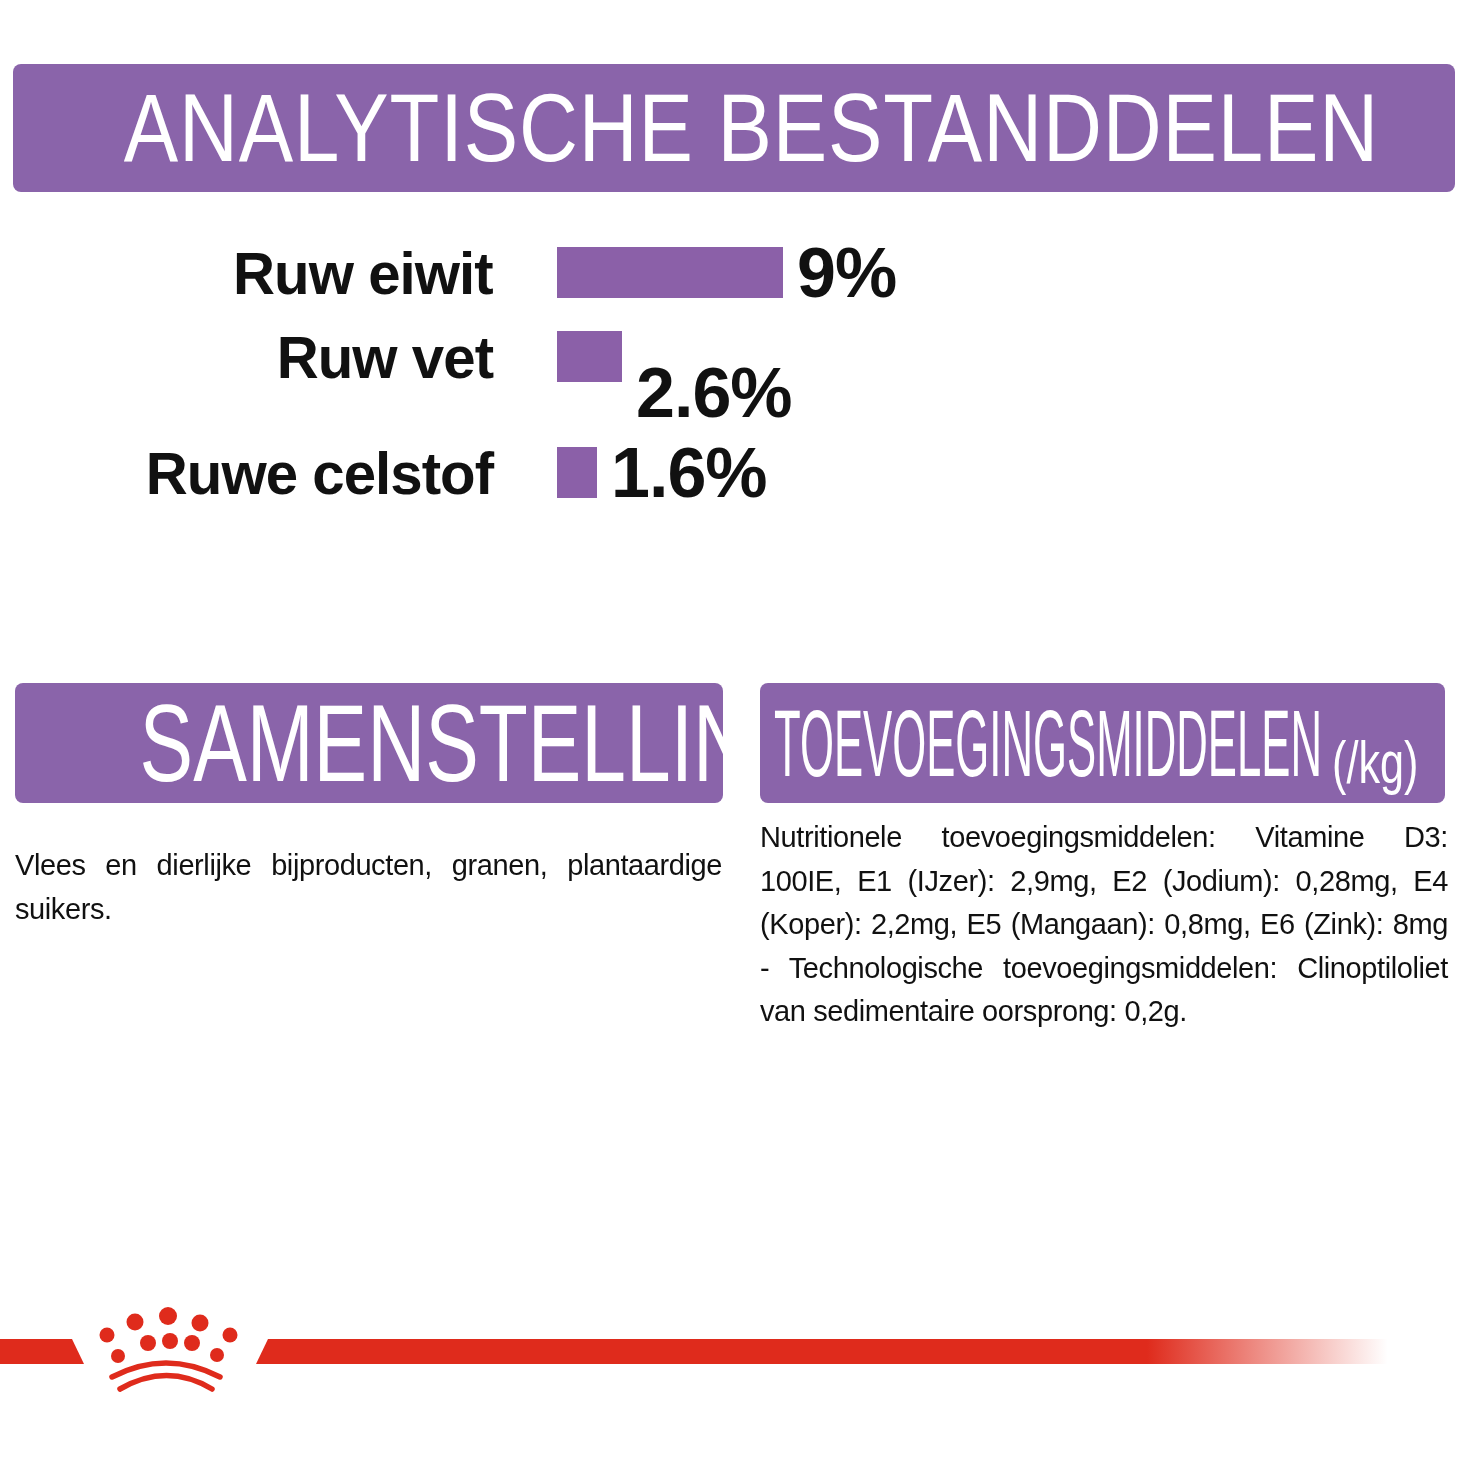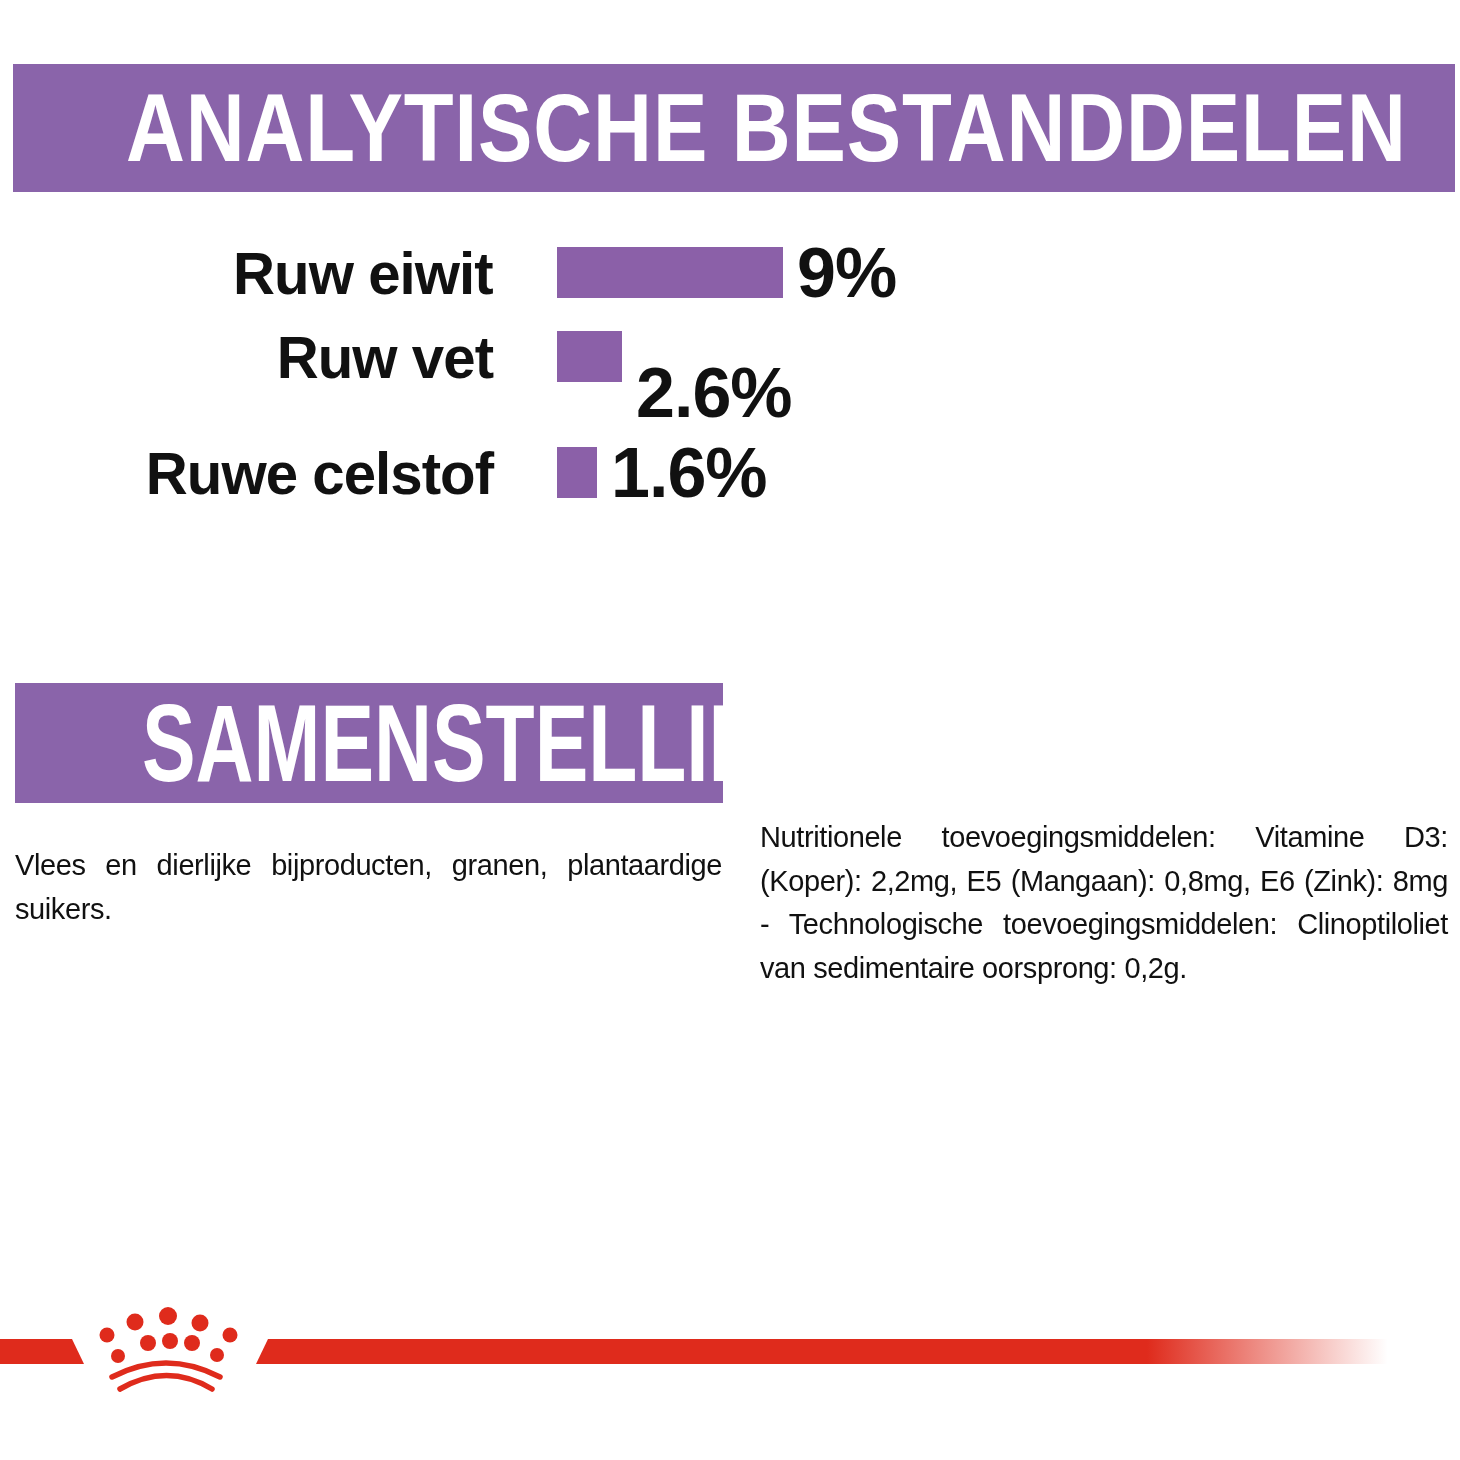--- a/index.html
+++ b/index.html
@@ -2,21 +2,21 @@
 <html><head>
 <meta charset="utf-8">
 <style>
   html,body { margin:0; padding:0; background:#ffffff; }
   .page {
     position:relative; width:1460px; height:1460px; overflow:hidden;
     background:#ffffff; font-family:"Liberation Sans", sans-serif;
   }
 
   
-  .banner { position:absolute; background:#8A64AA; color:#ffffff; font-weight:bold; }
+  .banner { position:absolute; background:#8A64AA; color:#ffffff; font-weight:normal;border-radius:8px; }
   #banner-top  { left:13px;  top:64px;  width:1442px; height:128px; text-align:center; line-height:128px; white-space:nowrap; }
   #banner-top .scale  { display:inline-block; font-size:96px;  transform:scaleX(.85); transform-origin:center; letter-spacing:1px; }
   #banner-comp { left:15px;  top:683px; width:708px;  height:120px; text-align:center; line-height:120px; white-space:nowrap; }
   #banner-comp .scale { display:inline-block; font-size:110px; transform:scaleX(.73); transform-origin:center; }
   #banner-add  { left:760px; top:683px; width:685px;  height:120px; line-height:120px; white-space:nowrap; padding-left:14px; box-sizing:border-box; }
   #banner-add .main   { display:inline-block; width:556px; white-space:nowrap; font-size:95px; transform:scaleX(.46); transform-origin:left; vertical-align:baseline; }
   #banner-add .suffix { display:inline-block; white-space:nowrap; font-size:60px; transform:scaleX(.72); transform-origin:left; margin-left:2px; position:relative; top:7px; vertical-align:baseline; }
 
   
   #chart { position:absolute; left:0; top:0; width:100%; height:540px; }
@@ -71,22 +71,26 @@
     </div>
 
   <div class="banner" id="banner-comp" style="background: rgb(138, 100, 170); color: rgb(255, 255, 255);">
     <span class="scale">SAMENSTELLING</span>
   </div>
   <div class="body-col" id="comp-body" style="color: rgb(17, 17, 17); margin-top: 28px;">
       <div class="body-line">Vlees en dierlijke bijproducten, granen, plantaardige</div>
       <div class="body-line last">suikers.</div>
     </div>
 
+  <div class="banner" id="banner-add" style="background: rgb(138, 100, 170); color: rgb(255, 255, 255);">
+    <span class="main">TOEVOEGINGSMIDDELEN</span><span class="suffix">(/kg)</span>
+  </div>
   <div class="body-col" id="add-body" style="color: rgb(17, 17, 17);">
       <div class="body-line">Nutritionele toevoegingsmiddelen: Vitamine D3:</div>
+      <div class="body-line">100IE, E1 (IJzer): 2,9mg, E2 (Jodium): 0,28mg, E4</div>
       <div class="body-line">(Koper): 2,2mg, E5 (Mangaan): 0,8mg, E6 (Zink): 8mg</div>
       <div class="body-line">- Technologische toevoegingsmiddelen: Clinoptiloliet</div>
       <div class="body-line last">van sedimentaire oorsprong: 0,2g.</div>
     </div>
 
   <div class="line-left" style="background: rgb(223, 43, 28);"></div>
   <div class="line-right" style="background: linear-gradient(to right, rgb(223, 43, 28) 0%, rgb(223, 43, 28) 74%, rgba(223, 43, 28, 0) 94%);"></div>
   <svg class="crown" viewBox="0 0 166 88" aria-hidden="true" style="color: rgb(223, 43, 28);">
     <g fill="currentColor">
       <circle cx="25" cy="30" r="7.5"></circle>

